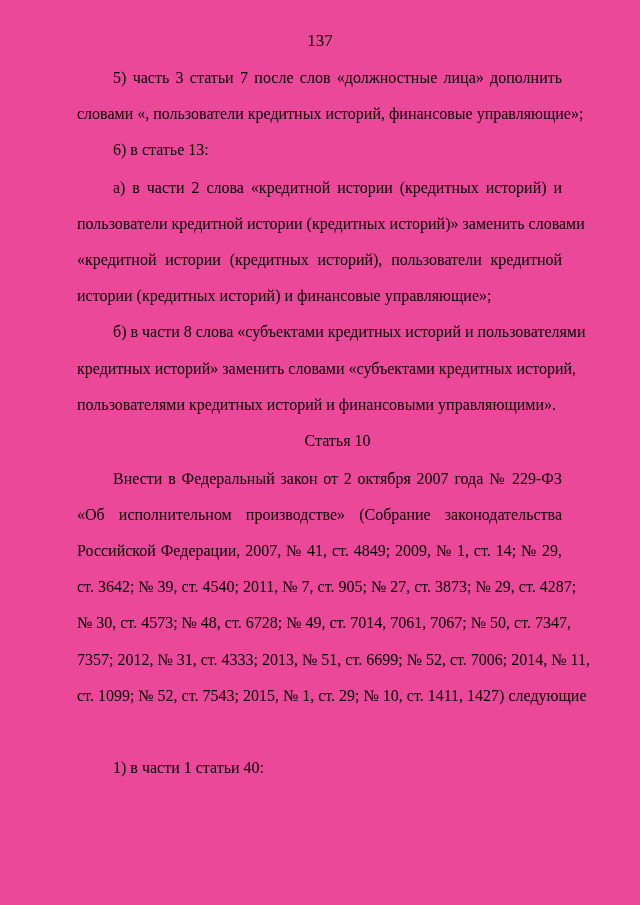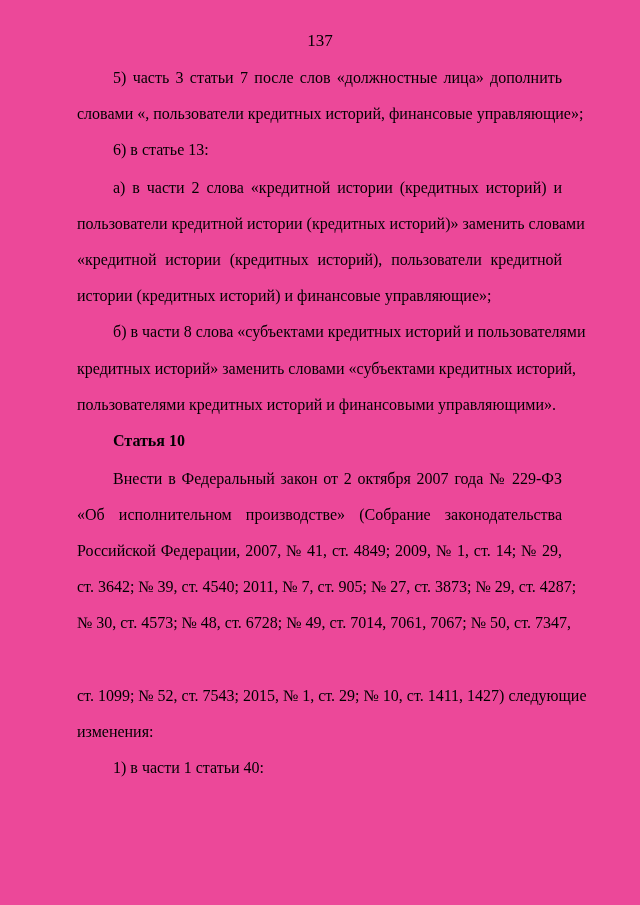--- a/index.html
+++ b/index.html
@@ -3,21 +3,21 @@
 <meta charset="utf-8">
 <style>
   html, body { margin: 0; padding: 0; background: #ffffff; }
   body { width: 640px; height: 905px; position: relative; overflow: hidden; }
   .page { position: absolute; left: 0; top: 0; width: 640px; height: 905px; background: #ec4899; color: #000;
     font-family: "Liberation Serif", "DejaVu Serif", serif; }
   .pnum { position: absolute; top: 31px; left: 0; width: 640px; text-align: center; font-size: 17px; }
   .line { position: absolute; left: 77px; width: 485px; font-size: 16px; line-height: 20px; white-space: nowrap; }
   .j { text-align: justify; text-align-last: justify; }
   .ind { left: 113px; width: 449px; }
-  .bold { font-weight: bold; }
+  .bold { font-weight: normal; text-align: center; }
 </style>
 </head>
 <body>
 
 <div class="page">
   <div class="pnum">137</div>
 
   <div class="line ind j" style="top:68px">5) часть 3 статьи 7 после слов «должностные лица» дополнить</div>
   <div class="line" style="top:104px">словами «, пользователи кредитных историй, финансовые управляющие»;</div>
   <div class="line ind" style="top:140px">6) в статье 13:</div>
@@ -27,16 +27,16 @@
   <div class="line" style="top:286px">истории (кредитных историй) и финансовые управляющие»;</div>
   <div class="line ind j" style="top:322px">б) в части 8 слова «субъектами кредитных историй и пользователями</div>
   <div class="line j" style="top:359px">кредитных историй» заменить словами «субъектами кредитных историй,</div>
   <div class="line" style="top:395px">пользователями кредитных историй и финансовыми управляющими».</div>
   <div class="line ind bold" style="top:431px">Статья 10</div>
   <div class="line ind j" style="top:469px">Внести в Федеральный закон от 2 октября 2007 года № 229-ФЗ</div>
   <div class="line j" style="top:505px">«Об исполнительном производстве» (Собрание законодательства</div>
   <div class="line j" style="top:541px">Российской Федерации, 2007, № 41, ст. 4849; 2009, № 1, ст. 14; № 29,</div>
   <div class="line j" style="top:577px">ст. 3642; № 39, ст. 4540; 2011, № 7, ст. 905; № 27, ст. 3873; № 29, ст. 4287;</div>
   <div class="line j" style="top:613px">№ 30, ст. 4573; № 48, ст. 6728; № 49, ст. 7014, 7061, 7067; № 50, ст. 7347,</div>
+  <div class="line j" style="top:650px">7357; 2012, № 31, ст. 4333; 2013, № 51, ст. 6699; № 52, ст. 7006; 2014, № 11,</div>
   <div class="line j" style="top:686px">ст. 1099; № 52, ст. 7543; 2015, № 1, ст. 29; № 10, ст. 1411, 1427) следующие</div>
-  <div class="line" style="top:722px">изменения:</div>
   <div class="line ind" style="top:758px">1) в части 1 статьи 40:</div>
 </div>
 
 </body></html>

